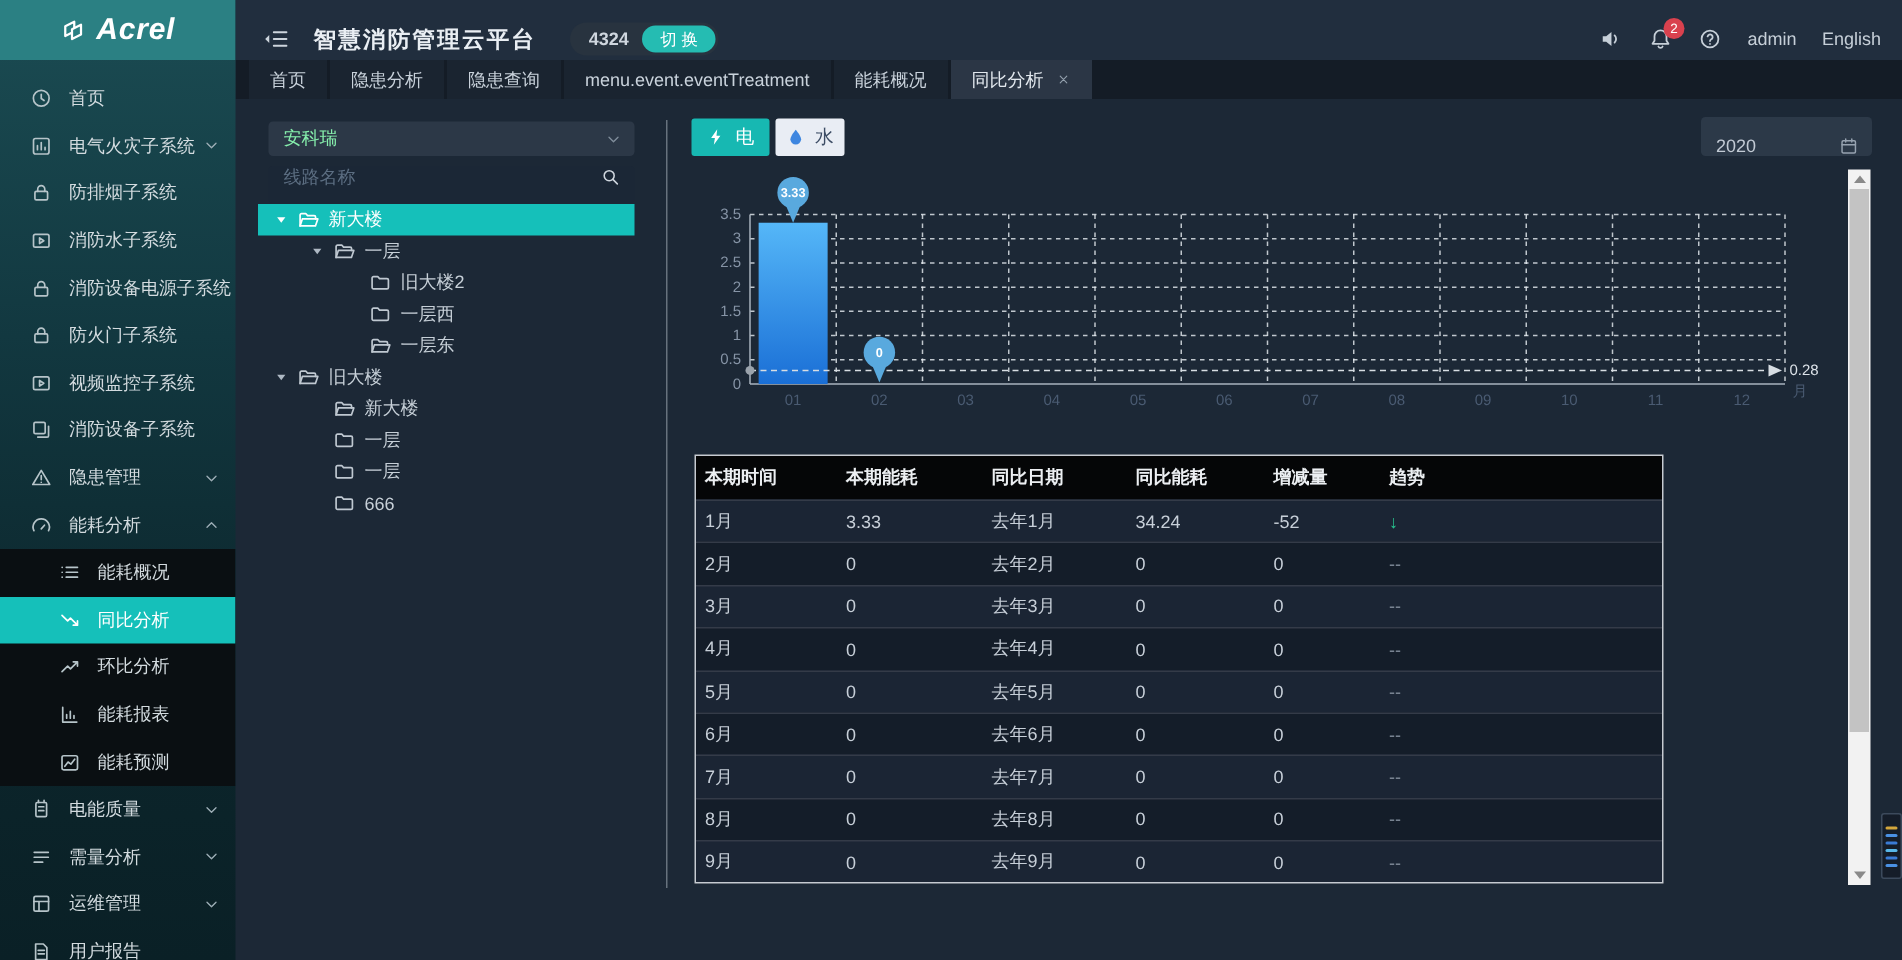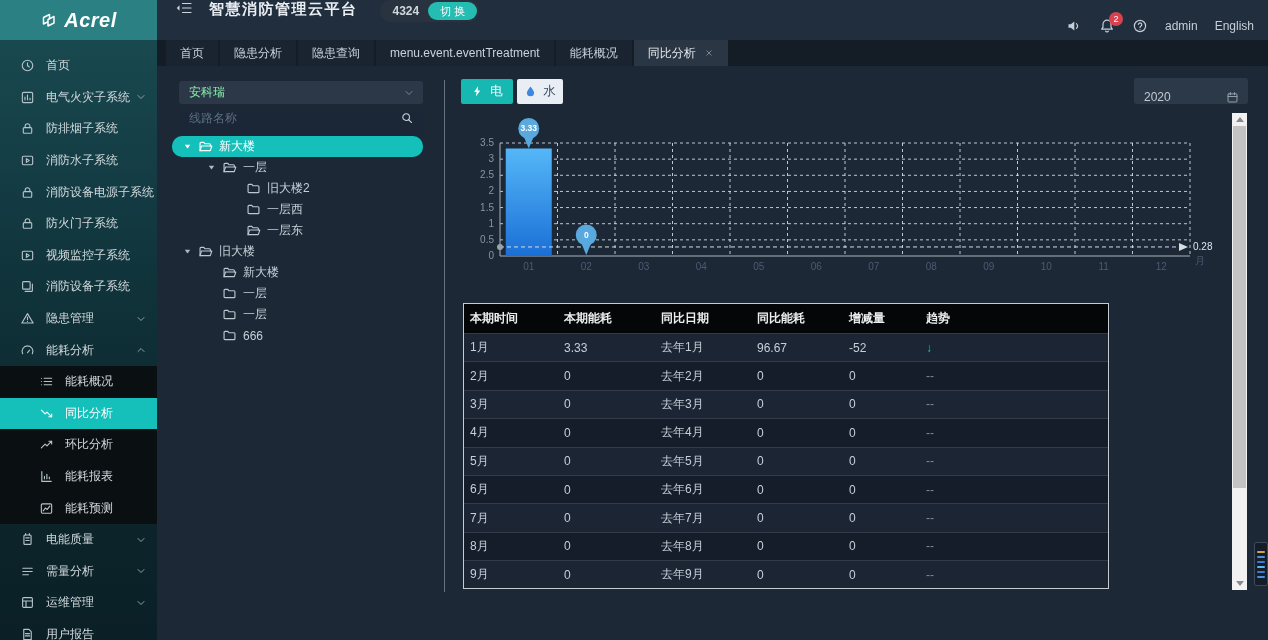--- a/index.html
+++ b/index.html
@@ -19,21 +19,21 @@
   .menu-item .mi-icon { width:15px; height:15px; margin-right:11px; color:#b6c4c9; flex:0 0 auto; }
   .menu-item .mi-label { white-space:nowrap; }
   .menu-item .mi-chevron { margin-left:auto; width:12px; height:12px; color:#9cadb5; }
   .submenu { background:#0a0f12; }
   .submenu .menu-item { padding-left:39px; }
   .submenu .menu-item.active { background:#15c0ba; color:#fff; }
   .submenu .menu-item.active .mi-icon { color:#fff; }
 
   
   .topbar { position:absolute; left:157px; top:0; right:0; height:52px; background:#212e3e;
-    display:flex; }
+    display:flex; align-items:center; }
   .fold { width:18px; height:16px; margin-left:18px; color:#cdd5dd; cursor:pointer; }
   .app-title { margin-left:16px; color:#e9eef3; font-size:15px; font-weight:bold; letter-spacing:1.5px; }
   .capsule { margin-left:22px; height:22px; background:#28333f; border-radius:12px;
     display:flex; align-items:center; padding:0 2px 0 13px; gap:9px; }
   .capsule .count { color:#cfd6de; font-size:12px; font-weight:bold; }
   .capsule .switch { background:#25bcb2; color:#fff; font-size:11px; border:none; border-radius:10px;
     height:18px; padding:0 12px; cursor:pointer; }
   .top-right { margin-left:auto; display:flex; align-items:center; gap:17px; padding-right:14px; }
   .tico { width:16px; height:16px; color:#c6cfd8; cursor:pointer; position:relative; }
   .bell-wrap { position:relative; }
@@ -54,21 +54,21 @@
     border-radius:3px; display:flex; align-items:center; padding:0 8px 0 10px; cursor:pointer; }
   .select-box .sel-text { color:#86efac; font-size:12px; flex:1; }
   .select-box .sel-chev { width:12px; height:12px; color:#7f8c9a; }
   .search-box { position:absolute; left:179px; top:111px; width:244px; height:24px; background:#1b2736;
     border-radius:2px; display:flex; align-items:flex-start; }
   .search-box input { flex:1; background:transparent; border:none; outline:none; color:#c2cad4;
     font-size:12px; padding:0 6px 0 10px; font-family:inherit; }
   .search-box input::placeholder { color:#5c6e82; }
   .search-box .s-ic { width:14px; height:14px; color:#cfd6de; margin-right:9px; cursor:pointer; }
   .tree { position:absolute; left:172px; top:136px; width:251px; }
-  .tree-row { display:flex; align-items:center; height:21px; color:#c7d0d8; font-size:12px; cursor:pointer;border-radius:10px; }
+  .tree-row { display:flex; align-items:center; height:21px; color:#c7d0d8; font-size:12px; cursor:pointer; }
   .tree-row.selected { background:#15c0ba; color:#fff; }
   .tree-row .t-caret { width:11px; height:11px; color:#aeb9c4; margin-right:5px; flex:0 0 auto; }
   .tree-row.selected .t-caret, .tree-row.selected .t-folder { color:#fff; }
   .tree-row .t-spacer { width:16px; flex:0 0 auto; }
   .tree-row .t-folder { width:15px; height:15px; color:#bfc8d1; margin-right:6px; flex:0 0 auto; }
   .v-divider { position:absolute; left:444px; top:80px; width:1px; height:512px; background:rgba(195,205,215,.45); }
 
   
   .btn { position:absolute; height:25px; border:none; border-radius:2px; display:flex; align-items:center;
     justify-content:center; gap:6px; font-size:12.5px; cursor:pointer; font-family:inherit; }
@@ -631,21 +631,21 @@
         <div>本期能耗</div>
         <div>同比日期</div>
         <div>同比能耗</div>
         <div>增减量</div>
         <div>趋势</div>
       </div>
       <div class="trow odd">
         <div>1月</div>
         <div>3.33</div>
         <div>去年1月</div>
-        <div>96.67</div>
+        <div>34.24</div>
         <div>-52</div>
         <div class="trend-down">↓</div>
       </div>
       <div class="trow even">
         <div>2月</div>
         <div>0</div>
         <div>去年2月</div>
         <div>0</div>
         <div>0</div>
         <div class="trend-flat">--</div>

